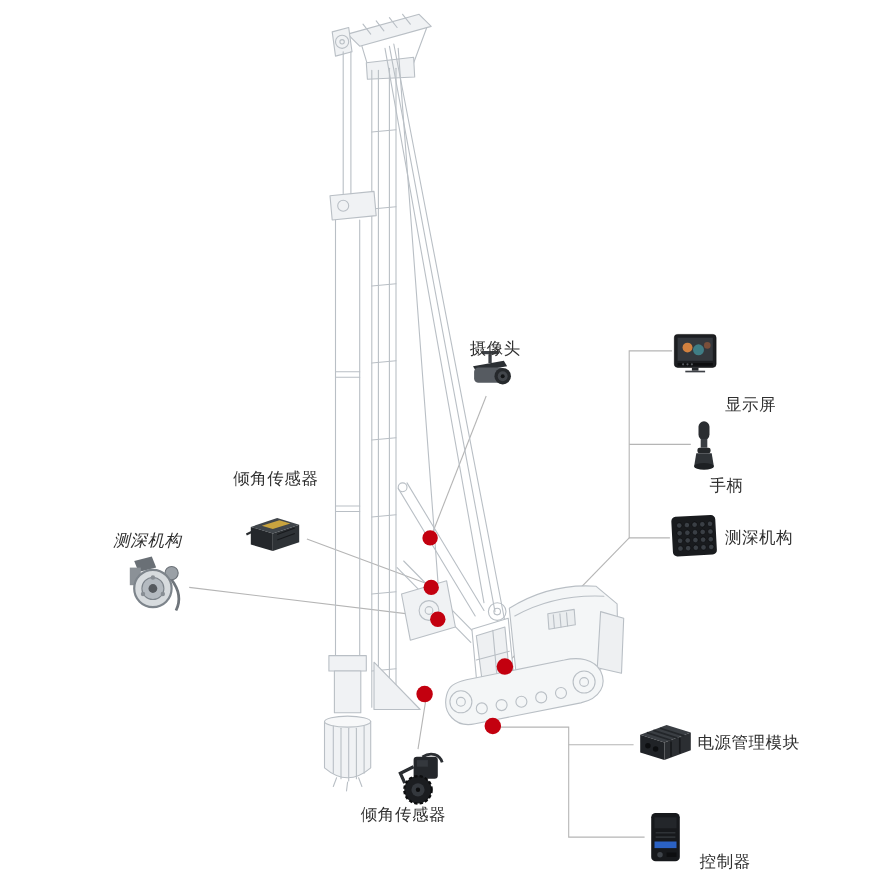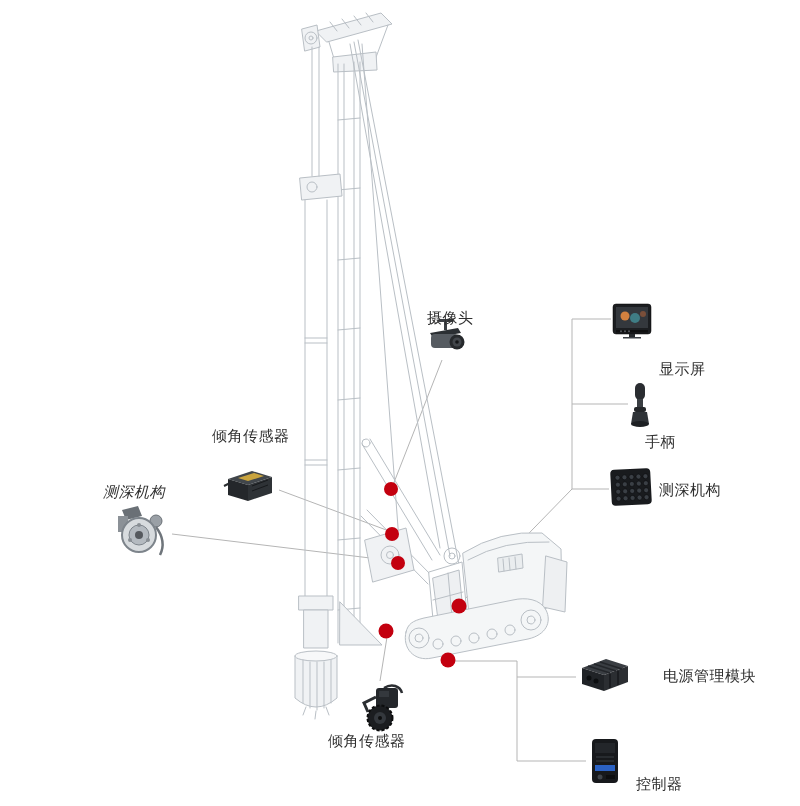--- a/index.html
+++ b/index.html
@@ -296,19 +296,19 @@
   <div class="label" style="left:659px; top:328px;margin-top:32px;">显示屏</div>
 
   <div class="label" style="left:645px; top:397px;margin-top:36px;">手柄</div>
 
   <div class="label" style="left:659px; top:481px;">测深机构</div>
 
   <div class="label" style="left:212px; top:427px;">倾角传感器</div>
 
   <div class="label" style="left:103px; top:483px;font-style:italic;">测深机构</div>
 
-  <div class="label" style="left:634px; top:667px;margin-left:29px;">电源管理模块</div>
+  <div class="label" style="left:634px; top:667px;">电源管理模块</div>
 
   <div class="label" style="left:636px; top:775px;">控制器</div>
 
   <div class="label" style="left:328px; top:732px;">倾角传感器</div>
 
 </div>
 
 </body></html>

